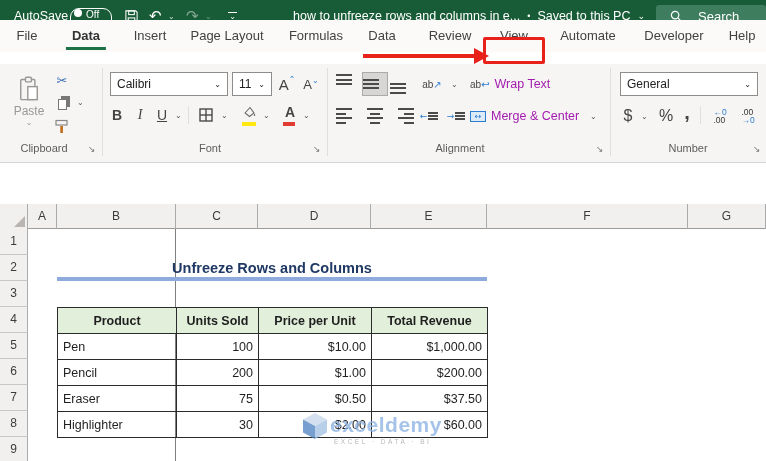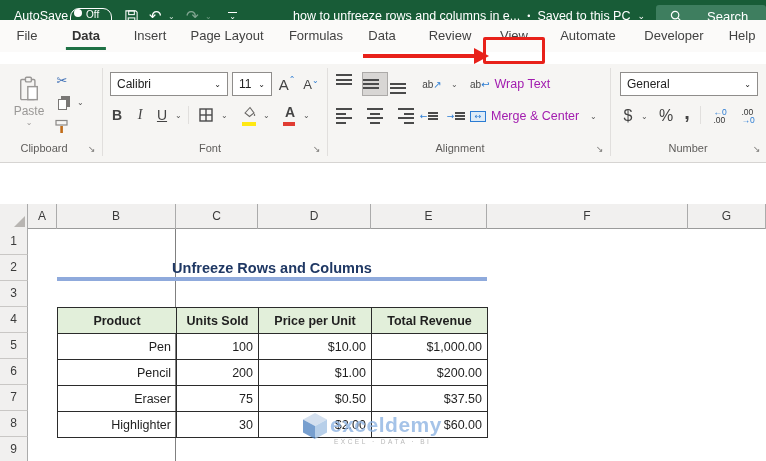--- a/index.html
+++ b/index.html
@@ -11,21 +11,21 @@
 
   
   #titlebar { position:absolute; left:0; top:0; width:766px; height:32px; background:#185C37; color:#fff; }
   .tb-txt { position:absolute; top:0; height:32px; line-height:32px; font-size:12.5px; color:#fff; white-space:nowrap; }
   #autosave-toggle { position:absolute; left:70px; top:8px; width:42px; height:28px; border:1px solid #fff; border-radius:9px; display:flex; align-items:flex-start; }
   #autosave-toggle .knob { width:8px; height:8px; border-radius:50%; background:#fff; margin-left:3px; }
   #autosave-toggle .st { font-size:10px; margin-left:4px; color:#fff; }
   .qat-btn { position:absolute; top:0; height:32px; display:flex; align-items:center; color:#fff; }
   .qat-chev { font-size:8px; color:#cfe3d8; }
   .dim { opacity:.45; }
-  #search-pill { position:absolute; left:656px; top:5px; width:110px; height:23px; background:#3E7E5F; border-radius:3px; display:flex; align-items:center; gap:24px; padding-left:14px; color:#fff; font-size:13px; }
+  #search-pill { position:absolute; left:656px; top:5px; width:110px; height:23px; background:#3E7E5F; border-radius:3px; display:flex; align-items:center; gap:15px; padding-left:14px; color:#fff; font-size:13px; }
 
   
   #tabsrow { position:absolute; left:0; top:20px; width:766px; height:32px; background:#FBFAF9; }
   .tab { position:absolute; top:0; height:32px; line-height:32px; font-size:13px; color:#424242; transform:translateX(-50%); cursor:default; }
   .tab.active { font-weight:bold; color:#333; }
   .tab.active::after { content:""; position:absolute; left:-6px; right:-6px; bottom:2px; height:3px; background:#1E7145; }
   #view-redbox { position:absolute; left:483px; top:37px; width:62px; height:27px; border:3px solid #E8211A; border-radius:2px; }
   #red-arrow-shaft { position:absolute; left:363px; top:54px; width:112px; height:4px; background:#E8211A; }
   #red-arrow-head { position:absolute; left:474px; top:48px; width:0; height:0; border-left:15px solid #E8211A; border-top:8px solid transparent; border-bottom:8px solid transparent; }
 
@@ -61,21 +61,21 @@
   #corner::after { content:""; position:absolute; right:2px; bottom:2px; border-style:solid; border-width:0 0 11px 11px; border-color:transparent transparent #B8B5B2 transparent; }
   #rowheaders { position:absolute; left:0; top:25px; width:28px; }
   .rowhdr { width:28px; height:26px; line-height:25px; text-align:center; font-size:12px; color:#3b3b3b; background:#F1F0EF; border-right:1px solid #ABABAB; border-bottom:1px solid #C9C7C5; }
   #freeze-line { position:absolute; left:175px; top:25px; width:1px; height:232px; background:#808080; }
   #sheet-title { position:absolute; left:57px; top:51px; width:430px; height:26px; line-height:26px; text-align:center; font-weight:bold; font-size:14.5px; color:#1F3864; }
   #title-underline { position:absolute; left:57px; top:73px; width:430px; height:4px; background:#8FAADC; }
   #datatable { position:absolute; left:57px; top:103px; border-collapse:collapse; table-layout:fixed; }
   #datatable td, #datatable th { border:1px solid #2b2b2b; height:26px; font-size:12.5px; color:#1f1f1f; padding:0 5px; overflow:hidden; white-space:nowrap; }
   #datatable th { background:#E2EFDA; font-weight:bold; text-align:center; }
   #datatable td.num { text-align:right; }
-  #datatable td.txt { text-align:right; }
+  #datatable td.txt { text-align:left; }
 
   
   #watermark { position:absolute; left:300px; top:206px; width:160px; pointer-events:none; }
   #wm-row { display:flex; align-items:center; }
   #wm-text { font-size:21px; font-weight:bold; color:rgba(142,180,226,0.8); letter-spacing:0.5px; }
   #wm-sub { font-size:6.5px; letter-spacing:2.5px; color:rgba(160,160,160,0.75); margin-left:34px; margin-top:-2px; }
 </style>
 </head>
 <body>
 

